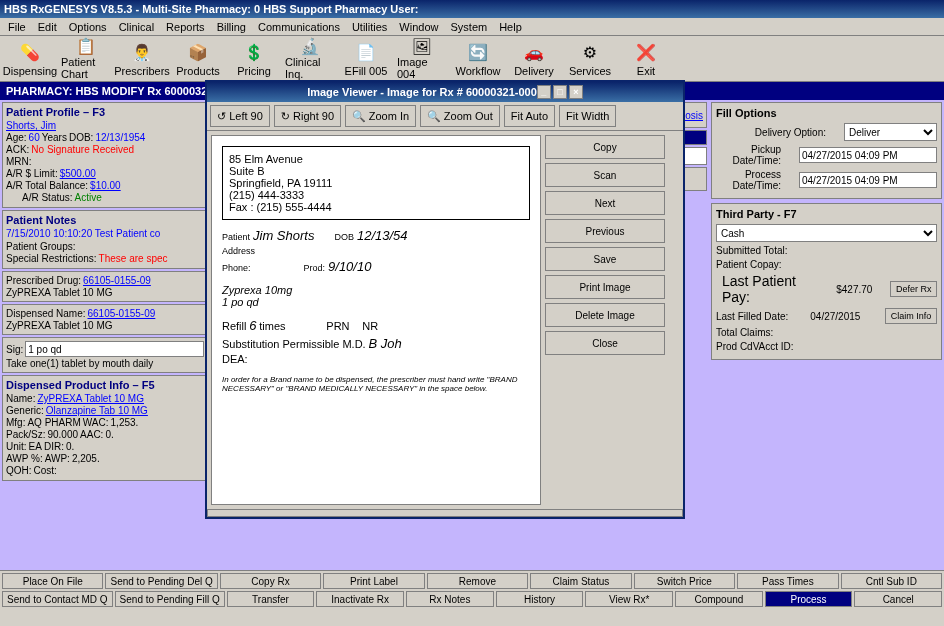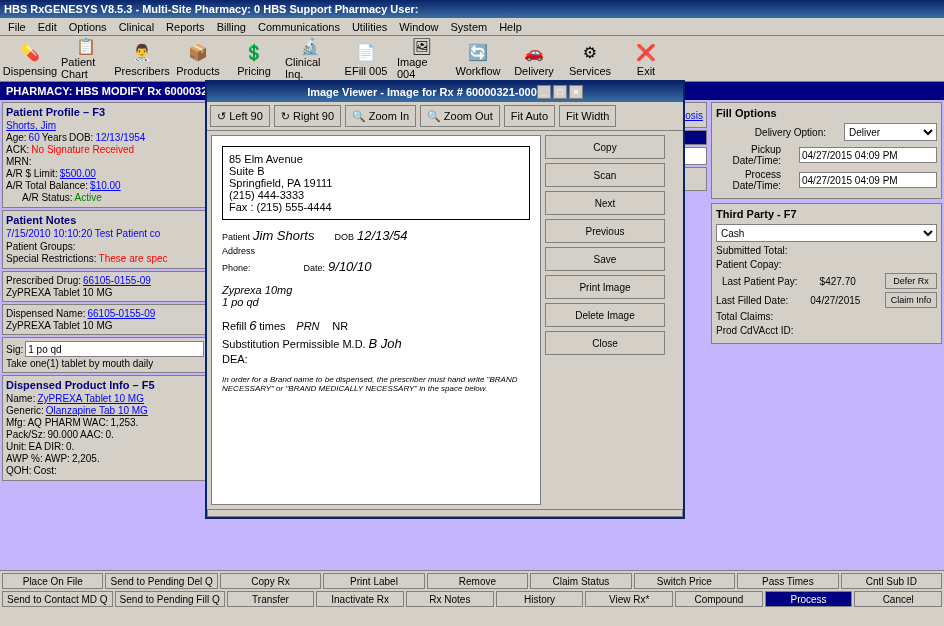--- a/index.html
+++ b/index.html
@@ -569,21 +569,21 @@
       <select class="input-select" style="width:100%; margin-bottom:3px;">
         <option>Cash</option>
       </select>
       <div class="field-row">
         <span style="font-size:10px;">Submitted Total:</span>
       </div>
       <div class="field-row">
         <span style="font-size:10px;">Patient Copay:</span>
       </div>
       <div class="field-row">
-        <span style="font-size:10px;padding-left:6px;">Last Patient Pay:</span>
+        <span style="font-size:14px;padding-left:6px;">Last Patient Pay:</span>
         <span style="font-size:10px; margin-left:4px;">$427.70</span>
         <button class="btn" style="margin-left:auto; width:52px; font-size:9px;">Defer Rx</button>
       </div>
       <div class="field-row">
         <span style="font-size:10px;">Last Filled Date:</span>
         <span style="font-size:10px; margin-left:4px;">04/27/2015</span>
         <button class="btn" style="margin-left:auto; width:52px; font-size:9px;">Claim Info</button>
       </div>
       <div class="field-row">
         <span style="font-size:10px;">Total Claims:</span>
@@ -676,34 +676,34 @@
         <span style="font-style:italic; font-size:13px;">Jim Shorts</span>
         <span class="rx-label" style="margin-left:20px;">DOB</span>
         <span style="font-style:italic; font-size:13px;">12/13/54</span>
       </div>
       <div class="rx-line">
         <span class="rx-label">Address</span>
       </div>
 
       <div class="rx-line">
         <span class="rx-label">Phone:</span>
-        <span style="margin-left:50px;" class="rx-label">Date:</span>
+        <span style="margin-left:50px;" class="rx-label">Prod:</span>
         <span style="font-style:italic; font-size:13px;">9/10/10</span>
       </div>
 
       <div class="rx-sig">
         <div>Zyprexa 10mg</div>
         <div>1 po qd</div>
       </div>
 
       <div class="rx-refill">
         <span>Refill</span>
         <span style="font-style:italic; font-size:13px;">6</span>
         <span>times</span>
-        <span style="margin-left:8px;font-style:italic;">PRN</span>
+        <span style="margin-left:38px;">PRN</span>
         <span style="margin-left:10px;">NR</span>
       </div>
       <div style="font-size:10px; margin-top:3px;">
         <span>Substitution Permissible M.D.</span>
         <span style="font-style:italic; font-size:13px;"> B Joh</span>
       </div>
       <div style="font-size:10px; margin-top:2px;">
         <span>DEA:</span>
       </div>
 

